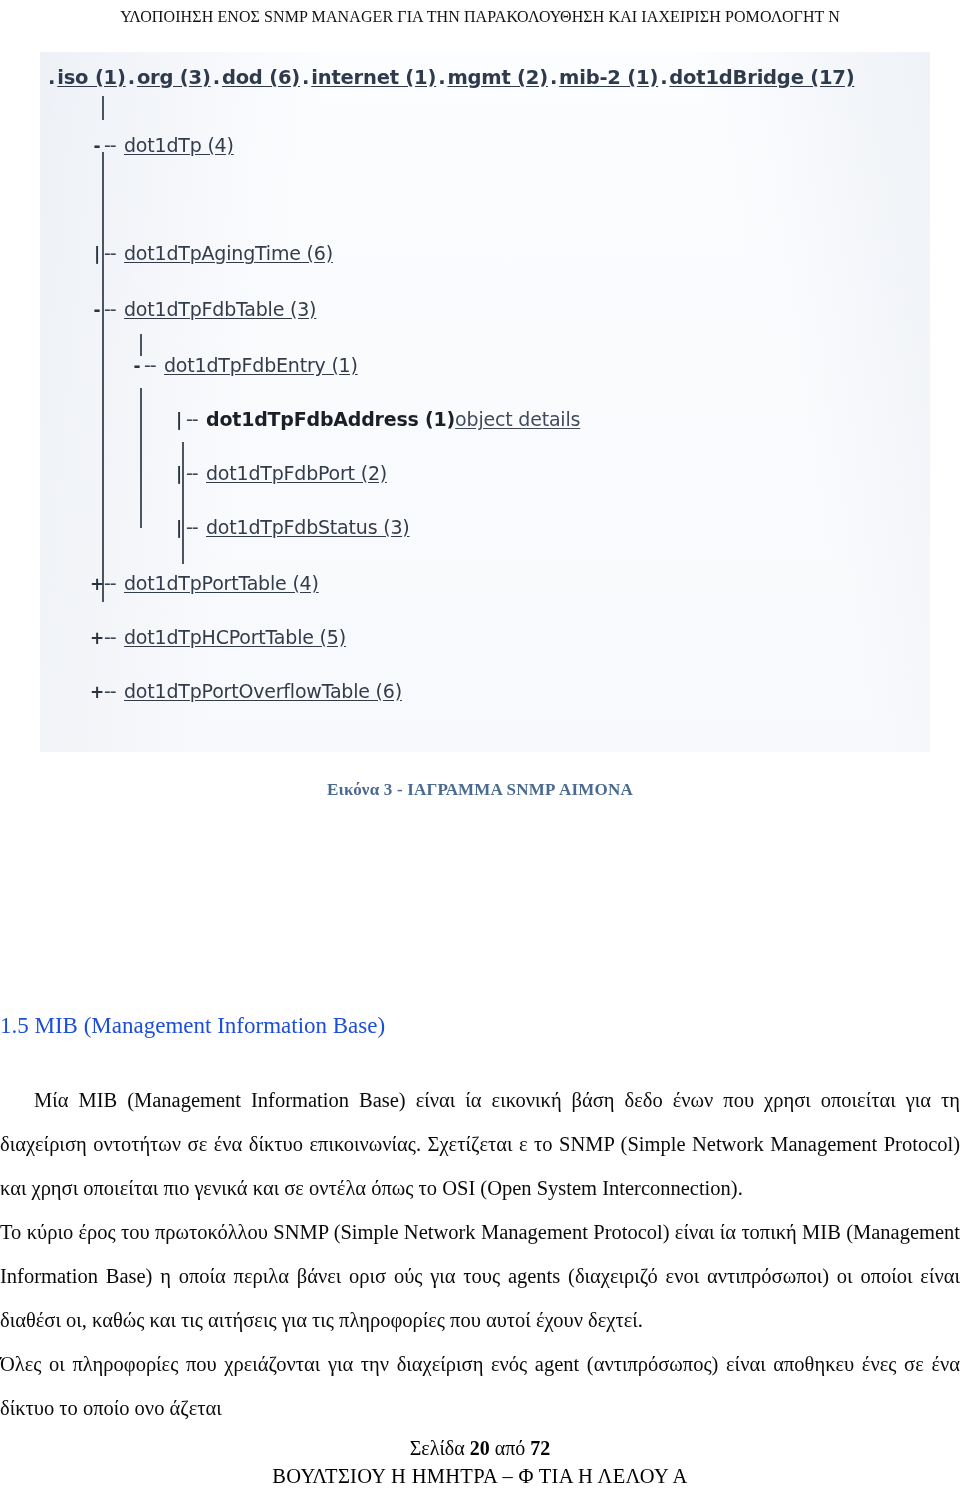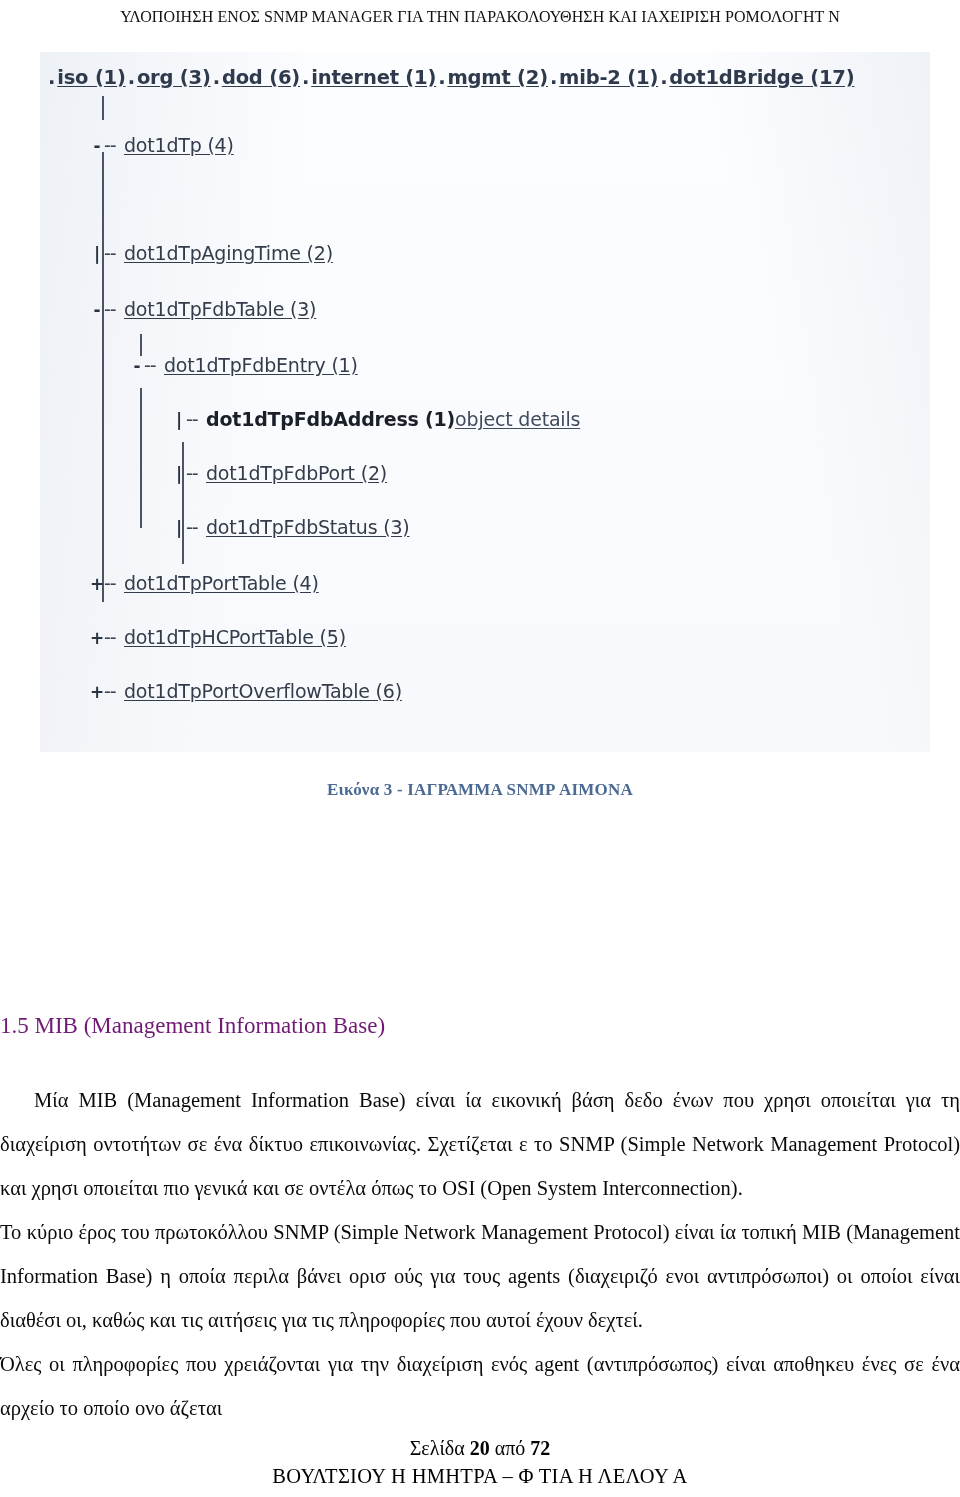--- a/index.html
+++ b/index.html
@@ -138,21 +138,21 @@
   }
 
   
   .section-heading {
     position: absolute;
     top: 1012px;
     left: 0;
     width: 960px;
     font-size: 23px;
     line-height: 1.2;
-    color: #701a75;
+    color: #1d4ed8;
   }
   .body-copy {
     position: absolute;
     top: 1078px;
     left: 0;
     width: 960px;
     font-size: 20.5px;
     line-height: 44px;
     text-align: justify;
     color: #0a0a0a;
@@ -203,21 +203,21 @@
     <div class="trunk" style="left:100px; top:282px; height:22px;"></div>
     <div class="trunk" style="left:100px; top:336px; height:140px;"></div>
     <div class="trunk" style="left:142px; top:390px; height:122px;"></div>
 
     <div class="node" style="top:82px; left:50px;">
       <span class="exp">-</span><span class="dash">--</span><span class="lbl">dot1dTp (4)</span>
     </div>
 
 
     <div class="node" style="top:190px; left:50px;">
-      <span class="exp">|</span><span class="dash">--</span><span class="lbl">dot1dTpAgingTime (2)</span>
+      <span class="exp">|</span><span class="dash">--</span><span class="lbl">dot1dTpAgingTime (6)</span>
     </div>
 
     <div class="node" style="top:246px; left:50px;">
       <span class="exp">-</span><span class="dash">--</span><span class="lbl">dot1dTpFdbTable (3)</span>
     </div>
 
     <div class="node" style="top:302px; left:90px;">
       <span class="exp">-</span><span class="dash">--</span><span class="lbl">dot1dTpFdbEntry (1)</span>
     </div>
 
@@ -248,21 +248,21 @@
   </div>
 </div>
 
 <div class="fig-caption">Εικόνα 3 -   ΙΑΓΡΑΜΜΑ SNMP   ΑΙΜΟΝΑ</div>
 
 <div class="section-heading">1.5 MIB (Management Information Base)</div>
 
 <div class="body-copy">
   <p class="indent">Μία MIB (Management Information Base) είναι   ία εικονική βάση δεδο  ένων που χρησι  οποιείται για τη διαχείριση οντοτήτων σε ένα δίκτυο επικοινωνίας. Σχετίζεται   ε το SNMP (Simple Network Management Protocol) και χρησι  οποιείται πιο γενικά και σε   οντέλα όπως το OSI (Open System Interconnection).</p>
   <p>Το κύριο    έρος του πρωτοκόλλου SNMP (Simple Network Management Protocol) είναι   ία τοπική MIB (Management Information Base) η οποία περιλα  βάνει ορισ  ούς για τους agents (διαχειριζό  ενοι αντιπρόσωποι) οι οποίοι είναι διαθέσι  οι, καθώς και τις αιτήσεις για τις πληροφορίες που αυτοί έχουν δεχτεί.</p>
-  <p>Όλες οι πληροφορίες που χρειάζονται για την διαχείριση ενός agent (αντιπρόσωπος) είναι αποθηκευ  ένες σε ένα αρχείο το οποίο ονο  άζεται</p>
+  <p>Όλες οι πληροφορίες που χρειάζονται για την διαχείριση ενός agent (αντιπρόσωπος) είναι αποθηκευ  ένες σε ένα δίκτυο το οποίο ονο  άζεται</p>
 </div>
 
 <div class="page-footer footer-pageno">
   <span>Σελίδα</span>
   <b>20</b>
   <span>από</span>
   <b>72</b>
 </div>
 
 <div class="page-footer footer-authors">ΒΟΥΛΤΣΙΟΥ  Η   ΗΜΗΤΡΑ – Φ   ΤΙΑ   Η ΛΕΛΟΥ  Α</div>

